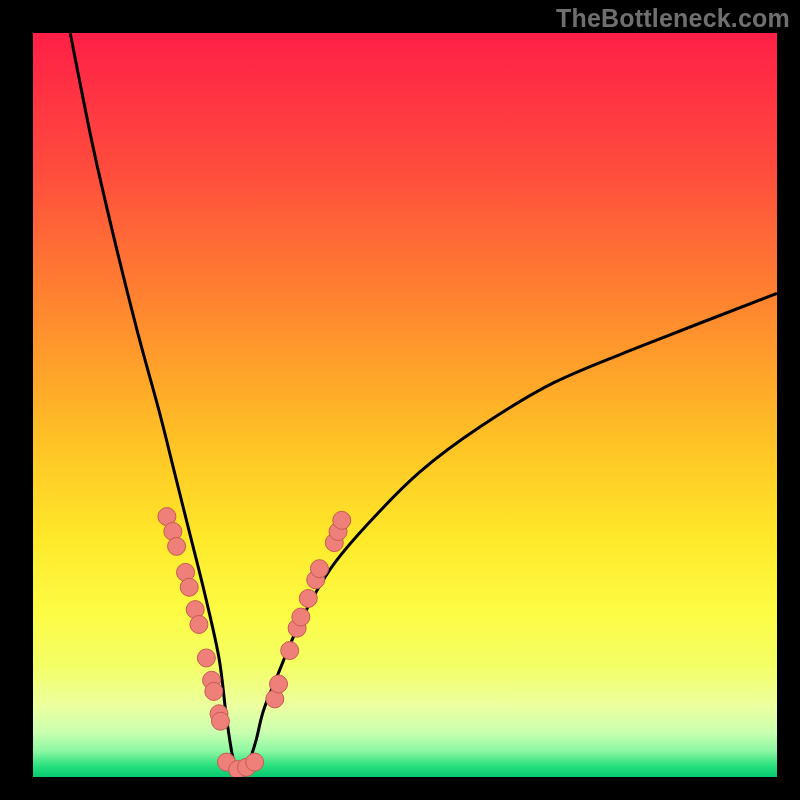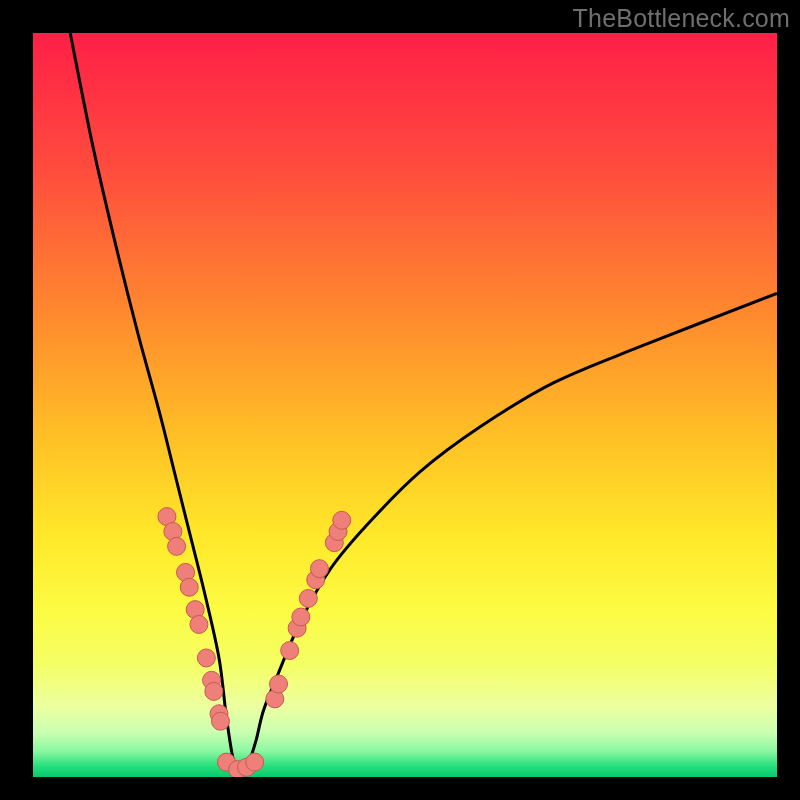--- a/index.html
+++ b/index.html
@@ -14,21 +14,21 @@
   .stage {
     position: relative;
     width: 800px;
     height: 800px;
   }
   .watermark {
     position: absolute;
     top: 4px;
     right: 10px;
     font-size: 25px;
-    font-weight: 400;
+    font-weight: 700;
     letter-spacing: 0.2px;
     color: #6f6f6f;
     z-index: 5;
     user-select: none;
   }
   svg {
     display: block;
   }
 </style>
 </head>

